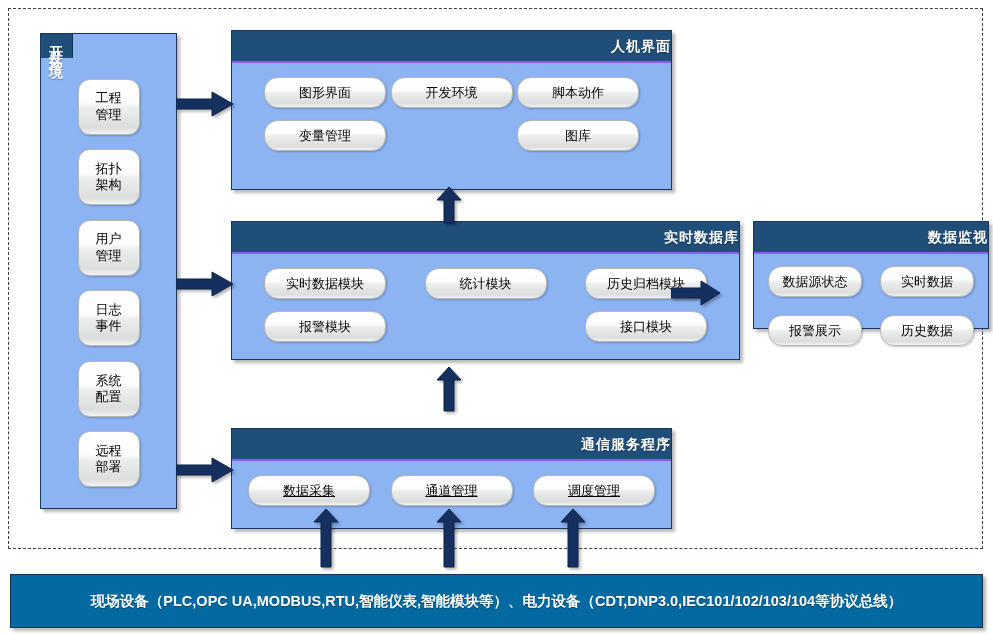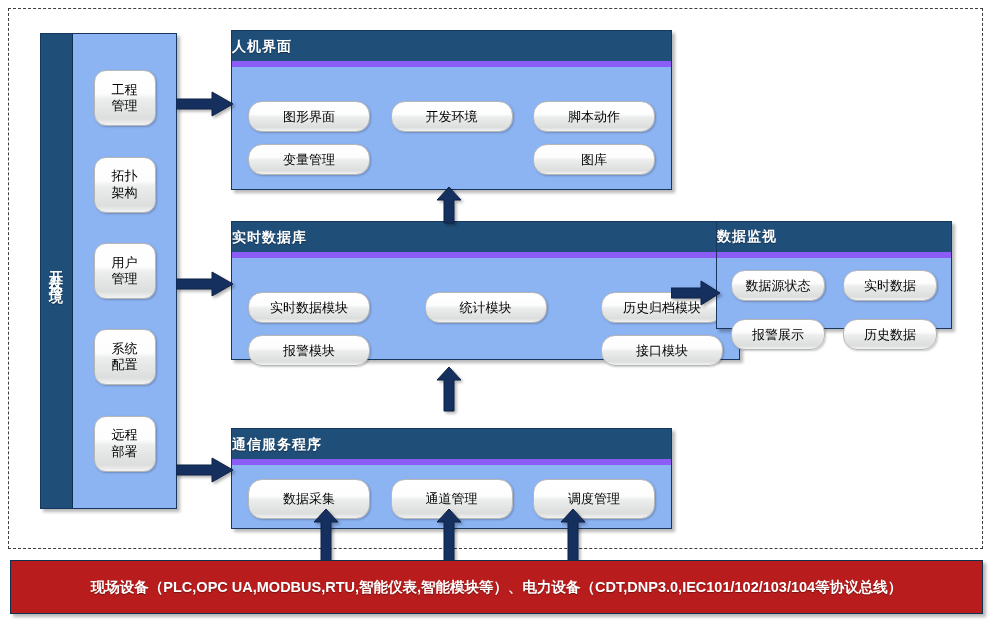--- a/index.html
+++ b/index.html
@@ -32,24 +32,24 @@
     box-sizing: border-box;
     border: 1px solid #17375e;
     box-shadow: 3px 3px 3px rgba(0,0,0,0.28);
     background: #8cb3f2;
   }
   .panel-header {
     background: #1f4e79;
     color: #ffffff;
     font-weight: bold;
     font-size: 14px;
-    text-align: left;
+    text-align: right;
     line-height: 30px;
     height: 30px;
-    border-bottom: 6px solid #8b5cf6;
+    border-bottom: 2px solid #8b5cf6;
     letter-spacing: 1px;
     text-shadow: 0 1px 1px rgba(0,0,0,0.35);
   }
   .panel-body {
     padding: 12px 14px;
     display: flex;
     flex-wrap: wrap;
     justify-content: space-between;
     align-content: flex-start;
     gap: 12px 0;
@@ -76,20 +76,21 @@
     position: absolute;
     left: 40px;
     top: 33px;
     width: 137px;
     height: 476px;
     display: flex;
     box-shadow: 3px 3px 3px rgba(0,0,0,0.28);
     border: 1px solid #17375e;
     box-sizing: border-box;
     background: #8cb3f2;
+    flex-direction: column;
   }
   #dev-env-strip {
     width: 31px;
     background: #1f4e79;
     color: #ffffff;
     font-weight: bold;
     font-size: 14px;
     display: flex;
     align-items: center;
     justify-content: center;
@@ -116,41 +117,41 @@
     border-radius: 12px;
     line-height: 1.25;
     flex-direction: column;
     font-size: 13px;
   }
 
   
   #panel-hmi       { left: 231px; top: 30px;  width: 441px; height: 160px; }
   #panel-rtdb      { left: 231px; top: 221px; width: 509px; height: 139px; }
   #panel-comm      { left: 231px; top: 428px; width: 441px; height: 101px; }
-  #panel-monitor   { left: 716px; top: 221px; width: 236px; height: 108px; font-family: Liberation Serif, serif; }
+  #panel-monitor   { left: 753px; top: 221px; width: 236px; height: 108px; }
 
   #panel-hmi .panel-body,
-  #panel-rtdb .panel-body { padding: 14px 16px; margin-top: 20px; }
+  #panel-rtdb .panel-body { padding: 14px 32px; }
   #panel-hmi .pill,
   #panel-rtdb .pill { width: 122px; height: 31px; }
 
   #panel-comm .panel-body { padding: 14px 16px; }
-  #panel-comm .pill { width: 122px; height: 40px; }
+  #panel-comm .pill { width: 122px; height: 31px; text-decoration: underline; }
 
   #panel-monitor .panel-body { padding: 12px 14px; gap: 18px 0; }
   #panel-monitor .pill { width: 94px; height: 31px; }
 
   
   #bottom-banner {
     position: absolute;
     left: 10px;
-    top: 560px;
+    top: 574px;
     width: 973px;
     height: 54px;
-    background: #b91c1c;
+    background: #0369a1;
     border: 1px solid #10304f;
     box-sizing: border-box;
     box-shadow: 3px 3px 3px rgba(0,0,0,0.28);
     color: #ffffff;
     font-weight: bold;
     font-size: 14.5px;
     display: flex;
     align-items: center;
     justify-content: center;
     text-align: center;
@@ -179,20 +180,24 @@
       <span>工程</span>
       <span>管理</span>
     </div>
     <div class="pill dev-pill">
       <span>拓扑</span>
       <span>架构</span>
     </div>
     <div class="pill dev-pill">
       <span>用户</span>
       <span>管理</span>
+    </div>
+    <div class="pill dev-pill">
+      <span>日志</span>
+      <span>事件</span>
     </div>
     <div class="pill dev-pill">
       <span>系统</span>
       <span>配置</span>
     </div>
     <div class="pill dev-pill">
       <span>远程</span>
       <span>部署</span>
     </div>
   </div>

